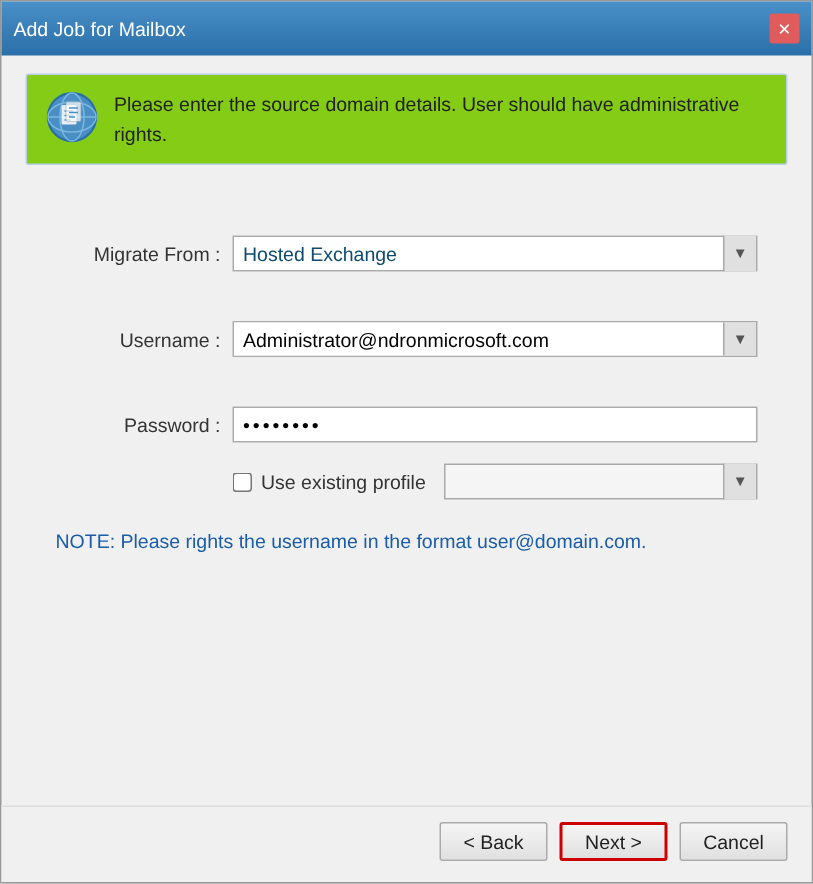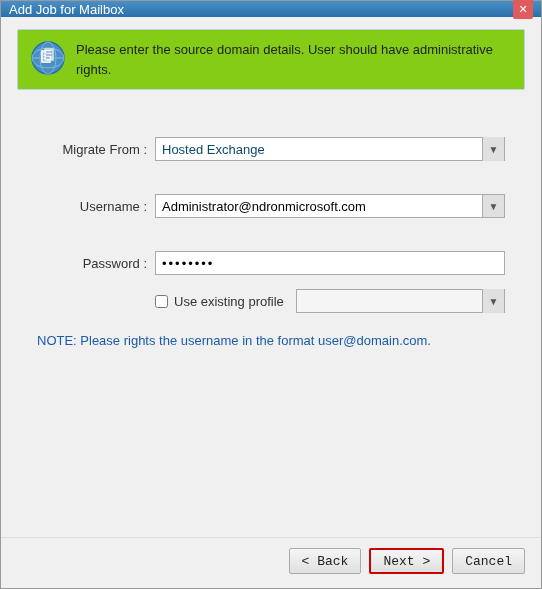--- a/index.html
+++ b/index.html
@@ -18,21 +18,21 @@
       width: 542px;
       height: 589px;
       background: #f0f0f0;
       border: 1px solid #999;
       display: flex;
       flex-direction: column;
       box-shadow: 2px 2px 8px rgba(0,0,0,0.4);
     }
     .title-bar {
       background: linear-gradient(to bottom, #4a90c8 0%, #2a6fa8 100%);
-      height: 16px;
+      height: 36px;
       display: flex;
       align-items: center;
       justify-content: space-between;
       padding: 0 8px;
       flex-shrink: 0;
     }
     .title-bar-text {
       color: white;
       font-size: 13px;
       font-weight: normal;
@@ -194,21 +194,20 @@
     .btn {
       min-width: 72px;
       height: 26px;
       border: 1px solid #aaa;
       background: linear-gradient(to bottom, #f5f5f5, #e0e0e0);
       font-size: 13px;
       cursor: pointer;
       padding: 0 12px;
       border-radius: 2px;
       color: #222;
-      font-family: Liberation Mono, monospace;
     }
     .btn-primary {
       border: 2px solid #cc0000;
       background: linear-gradient(to bottom, #f5f5f5, #e0e0e0);
     }
     .combo-wrapper {
       display: flex;
       flex: 1;
       border: 1px solid #aaa;
       background: white;

